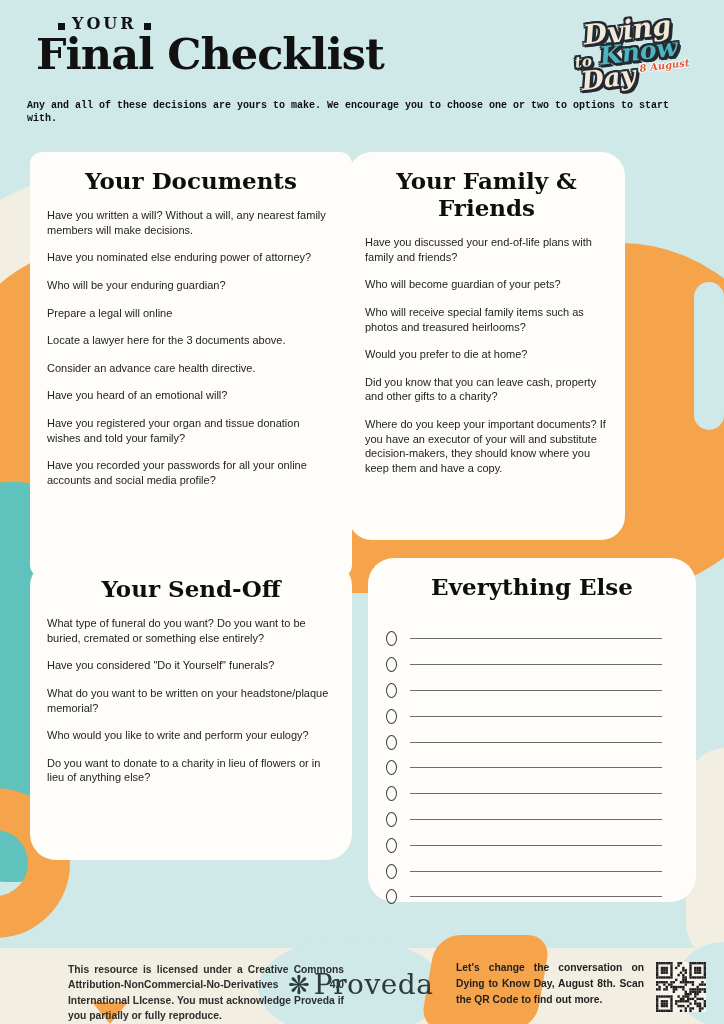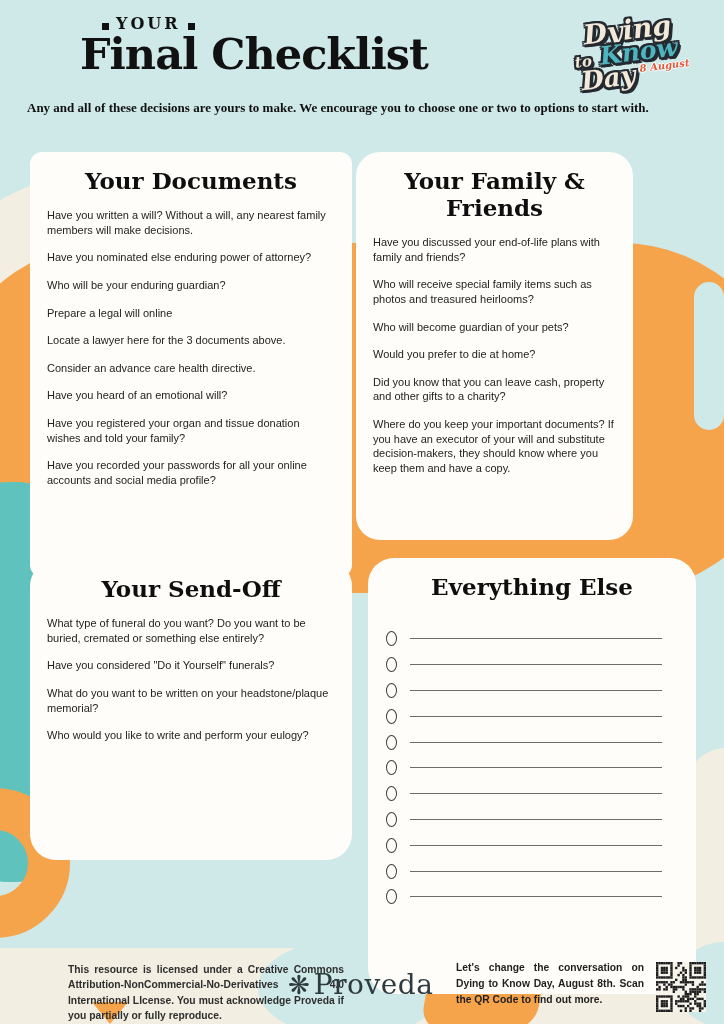--- a/index.html
+++ b/index.html
@@ -19,49 +19,49 @@
   .b-teal-left{left:-95px;top:482px;width:215px;height:400px;border-radius:48%;background:var(--teal);}
   .b-orange-ring{left:-80px;top:788px;width:150px;height:150px;border-radius:50%;border:42px solid var(--orange);background:transparent;}
   .b-cream-right{left:686px;top:748px;width:110px;height:215px;border-radius:40px;background:var(--cream);}
   .footer-band{position:absolute;z-index:2;left:0;top:948px;width:724px;height:76px;background:var(--cream);}
   .b-footer-teal{z-index:3;left:258px;top:938px;width:185px;height:100px;border-radius:50%;background:var(--bg);}
   .b-footer-orange{z-index:3;left:428px;top:935px;width:115px;height:95px;transform:skewX(-10deg);border-radius:24px;background:var(--orange);}
   .b-footer-teal2{z-index:3;left:676px;top:942px;width:95px;height:85px;border-radius:50%;background:var(--bg);}
   .b-footer-tri{z-index:3;left:92px;top:1002px;width:0;height:0;border-left:18px solid transparent;border-right:18px solid transparent;border-top:22px solid var(--orange);}
 
   
-  .header{position:absolute;z-index:5;left:36px;top:14px;margin-left:44px;}
+  .header{position:absolute;z-index:5;left:36px;top:14px;}
   .kicker-row{display:flex;align-items:flex-end;gap:7px;margin-left:22px;}
   .kicker-sq{width:7px;height:7px;background:#111;margin-bottom:3px;}
   .kicker{font-family:"DejaVu Serif",serif;font-weight:bold;font-size:16px;letter-spacing:3px;color:#111;}
   .title{font-family:"DejaVu Serif",serif;font-weight:bold;font-size:43px;letter-spacing:-1px;color:#111;line-height:1.0;margin-top:0px;}
   .intro{position:absolute;z-index:5;left:27px;top:99px;width:676px;
-    font-family:Liberation Serif, serif;font-weight:bold;font-size:13px;line-height:1.33;color:#101010;}
+    font-family:Liberation Mono, monospace;font-weight:bold;font-size:10px;line-height:1.33;color:#101010;}
 
   
   .dtkd{position:absolute;z-index:5;left:572px;top:16px;width:150px;transform:rotate(-7deg);
     font-family:"DejaVu Serif",serif;font-style:italic;font-weight:bold;line-height:.88;}
   .dtkd .ol{color:var(--logo-cream);
     text-shadow:-2px 0 var(--logo-outline),2px 0 var(--logo-outline),0 -2px var(--logo-outline),0 2px var(--logo-outline),
     -2px -2px var(--logo-outline),2px 2px var(--logo-outline),-2px 2px var(--logo-outline),2px -2px var(--logo-outline),
     0 3px var(--logo-outline),3px 3px var(--logo-outline);}
   .dtkd .teal{color:var(--logo-teal);}
   .dtkd-l1{font-size:27px;margin-left:14px;}
   .dtkd-l2{font-size:25px;margin-left:2px;}
   .dtkd-l2 .small{font-size:15px;}
   .dtkd-l3{font-size:26px;margin-left:6px;display:flex;align-items:flex-start;gap:5px;}
   .dtkd-date{font-size:10px;color:var(--logo-red);margin-top:2px;
     text-shadow:-1px 0 #fff,1px 0 #fff,0 -1px #fff,0 1px #fff;}
 
   
   .card{position:absolute;z-index:4;background:var(--card);border-radius:26px;padding:15px 16px;}
   .card-documents{left:30px;top:152px;width:322px;height:425px;border-radius:12px;}
-  .card-family{left:356px;top:152px;width:277px;height:388px;border-radius:24px;}
+  .card-family{left:348px;top:152px;width:277px;height:388px;border-radius:24px;}
   .card-sendoff{left:30px;top:560px;width:322px;height:300px;}
-  .card-everything{left:368px;top:558px;width:328px;height:436px;}
+  .card-everything{left:368px;top:558px;width:328px;height:344px;}
   .card-title{font-family:"DejaVu Serif",serif;font-weight:bold;font-size:23px;color:#0e0e0e;text-align:center;margin-bottom:14px;}
   .card-items{padding:0 1px;}
   .card-items .item{font-size:11px;line-height:1.33;color:#232323;margin-bottom:13px;}
 
   
   .lines{margin-top:26px;padding:0 4px 0 2px;}
   .line-row{display:flex;align-items:center;height:25.8px;}
   .line-circle{width:11px;height:15px;border:1.6px solid #3e3e3e;border-radius:50%;flex:0 0 auto;}
   .line-rule{flex:1;margin-left:13px;margin-right:14px;border-bottom:1.5px solid #6d6d6d;height:1px;}
 
@@ -130,36 +130,37 @@
         <div class="item">Have you registered your organ and tissue donation wishes and told your family?</div>
         <div class="item">Have you recorded your passwords for all your online accounts and social media profile?</div>
       </div>
   </div>
 
   <div class="card card-family">
     <div class="card-title">Your Family &amp; Friends</div>
     <div class="card-items">
 
     <div class="item">Have you discussed your end-of-life plans with family and friends?</div>
+        <div class="item">Who will become guardian of your pets?</div>
         <div class="item">Who will receive special family items such as photos and treasured heirlooms?</div>
-        <div class="item">Who will become guardian of your pets?</div>
         <div class="item">Would you prefer to die at home?</div>
         <div class="item">Did you know that you can leave cash, property and other gifts to a charity?</div>
         <div class="item">Where do you keep your important documents? If you have an executor of your will and substitute decision-makers, they should know where you keep them and have a copy.</div>
       </div>
   </div>
 
   <div class="card card-sendoff">
     <div class="card-title">Your Send-Off</div>
     <div class="card-items">
 
     <div class="item">What type of funeral do you want? Do you want to be buried, cremated or something else entirely?</div>
         <div class="item">Have you considered "Do it Yourself" funerals?</div>
         <div class="item">What do you want to be written on your headstone/plaque memorial?</div>
         <div class="item">Who would you like to write and perform your eulogy?</div>
+        <div class="item">Do you want to donate to a charity in lieu of flowers or in lieu of anything else?</div>
       </div>
   </div>
 
   <div class="card card-everything">
     <div class="card-title">Everything Else</div>
     <div class="lines">
 
         <div class="line-row">
           <span class="line-circle"></span>
           <span class="line-rule"></span>

